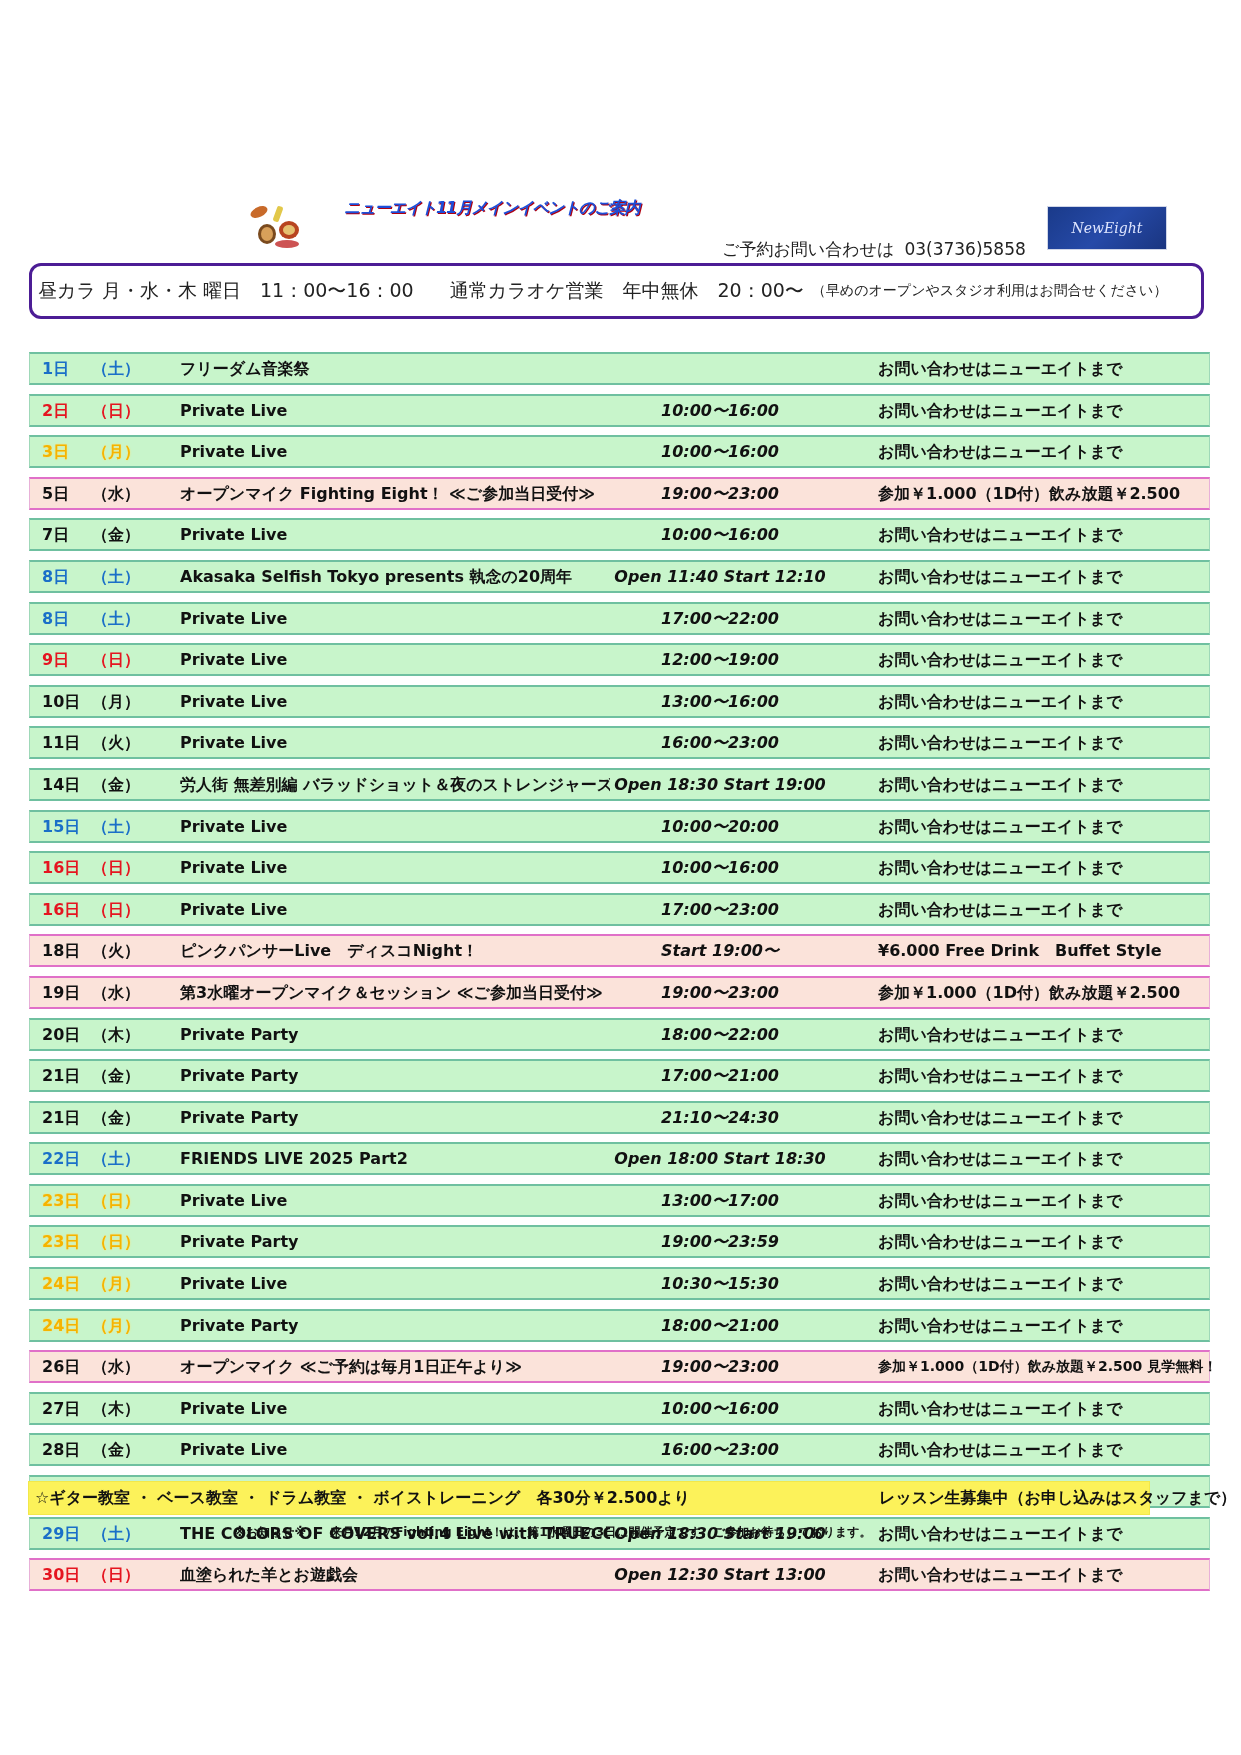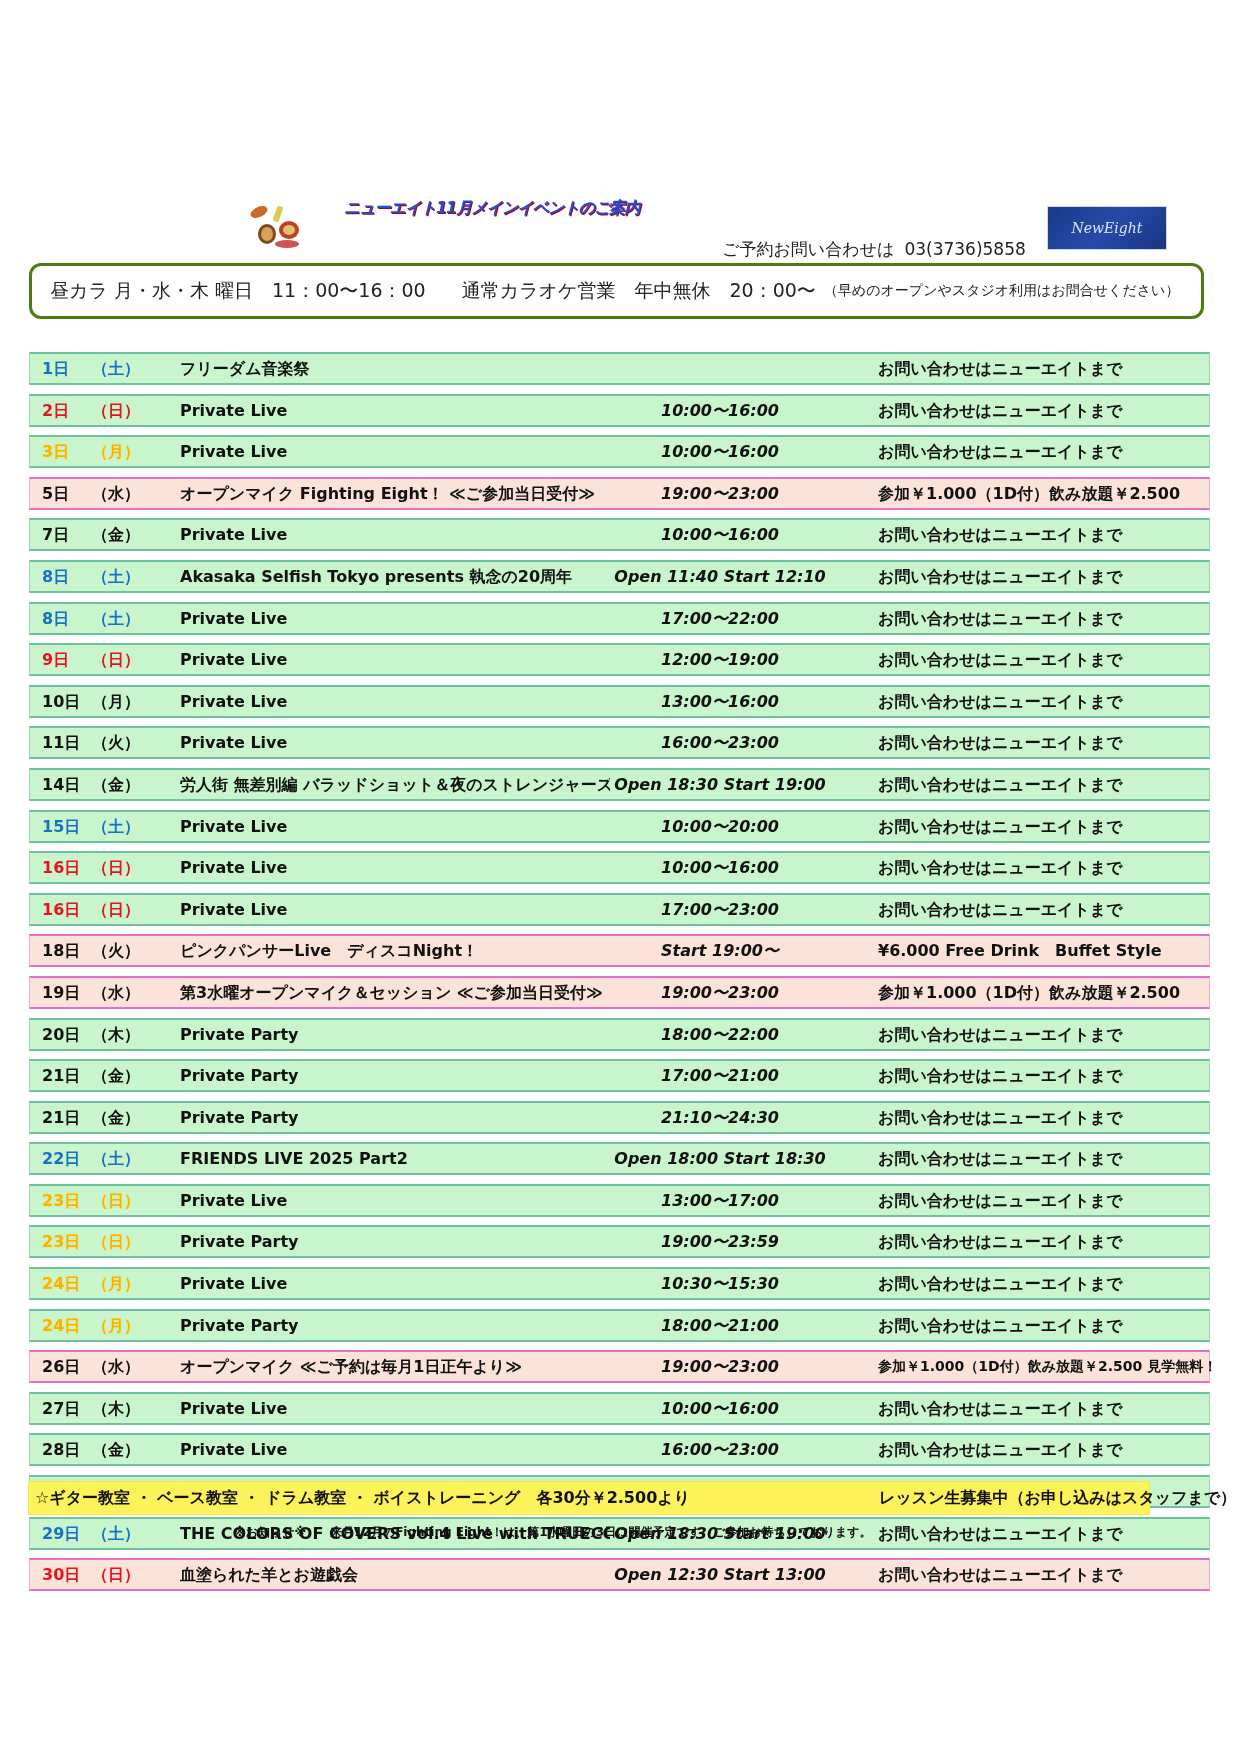--- a/index.html
+++ b/index.html
@@ -22,22 +22,22 @@
   .contact .phone { margin-left: 10px; }
   .logo {
     position: absolute; left: 1048px; top: 207px; width: 118px; height: 42px;
     background: linear-gradient(135deg, #1a3a8a 0%, #264aa8 50%, #1a3580 100%);
     color: #dfe6ff; font-family: "DejaVu Serif", serif; font-style: italic;
     font-size: 14px; display: flex; align-items: center; justify-content: center;
     box-shadow: 0 0 0 1px #d0d6e8;
   }
   .hours-box {
     position: absolute; left: 29px; top: 263px; width: 1175px; height: 56px;
-    border: 3px solid #4d7c0f; border-radius: 12px; box-sizing: border-box;
-    display: flex; align-items: center; padding-left: 18px;
+    border: 3px solid #4c1d95; border-radius: 12px; box-sizing: border-box;
+    display: flex; align-items: center; padding-left: 6px;
     font-size: 19px; color: #222; white-space: nowrap;
   }
   .hours-box .sep { display: inline-block; width: 36px; }
   .hours-box .note { font-size: 14px; margin-left: 8px; }
 
   .schedule { position: absolute; left: 29px; top: 352px; width: 1181px; }
   .row {
     position: relative; height: 29px; margin-bottom: 8.6px;
     background: #c8f5cb; border-top: 2px solid #6fc0a0; border-bottom: 2px solid #6fc0a0;
     border-left: 1px solid #9fd8b8; border-right: 1px solid #9fd8b8;

